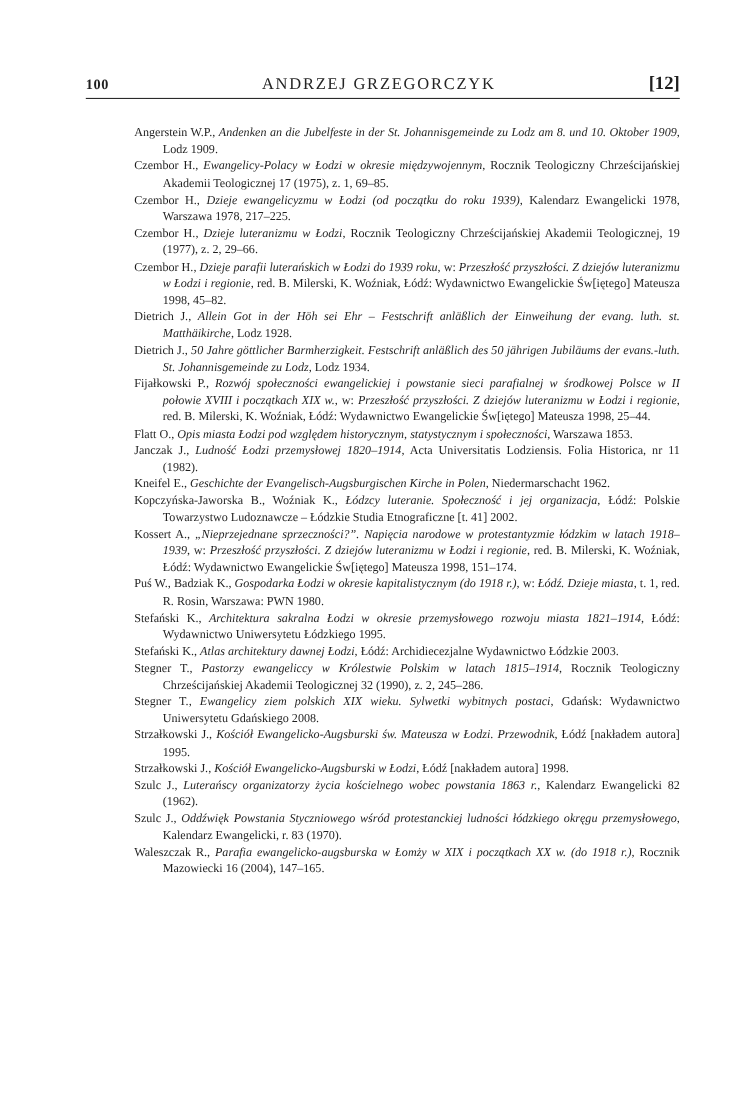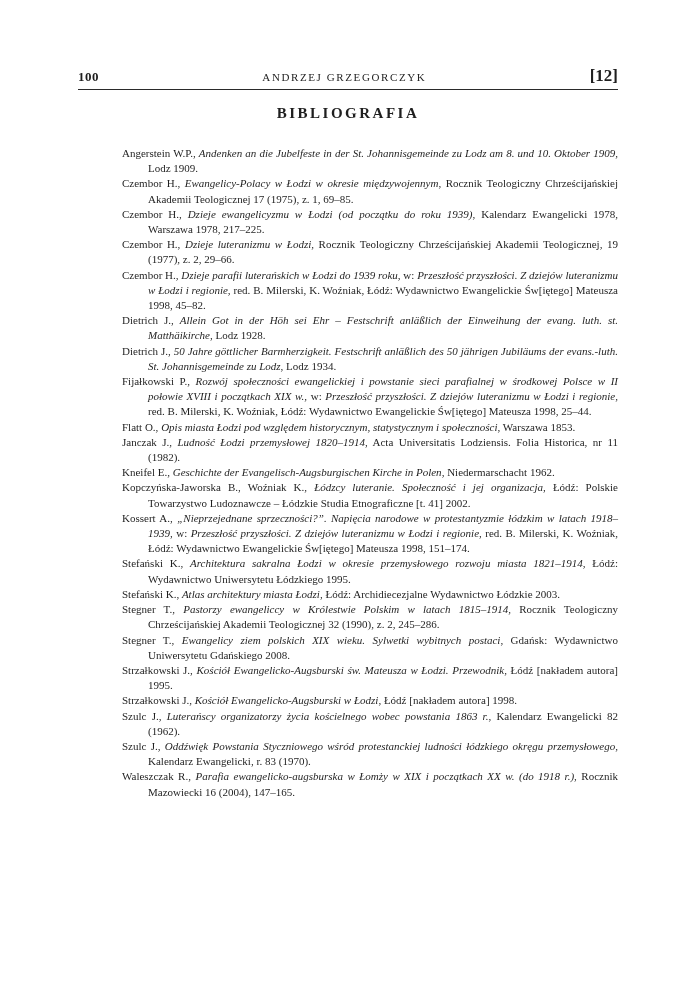--- a/index.html
+++ b/index.html
@@ -29,21 +29,21 @@
     align-items: baseline;
     padding-bottom: 3px;
     border-bottom: 1.4px solid #2a2a2a;
   }
   .page-number {
     font-size: 13px;
     letter-spacing: 0.5px;
     font-weight: 600;
   }
   .running-title {
-    font-size: 11px;
+    font-size: 15px;
     letter-spacing: 1.6px;
     color: #242424;
   }
   .issue-number {
     font-size: 17px;
     font-weight: bold;
   }
   .page-title {
     margin: 15px 0 0 0;
     text-align: center;
@@ -72,38 +72,38 @@
 
 <div class="page">
   <div class="content">
 
     <div class="page-header">
       <span class="page-number">100</span>
       <span class="running-title">ANDRZEJ GRZEGORCZYK</span>
       <span class="issue-number">[12]</span>
     </div>
 
-    <h1 class="page-title">BIBLIOGRAFIA</h1>
 
     <div class="bib-list">
         <p class="entry"><span>Angerstein W.P., </span><span class="it">Andenken an die Jubelfeste in der St. Johannisgemeinde zu Lodz am 8. und 10. Oktober 1909</span><span>, Lodz 1909.</span></p>
         <p class="entry"><span>Czembor H., </span><span class="it">Ewangelicy-Polacy w Łodzi w okresie międzywojennym</span><span>, Rocznik Teologiczny Chrześcijańskiej Akademii Teologicznej 17 (1975), z. 1, 69–85.</span></p>
         <p class="entry"><span>Czembor H., </span><span class="it">Dzieje ewangelicyzmu w Łodzi (od początku do roku 1939)</span><span>, Kalendarz Ewangelicki 1978, Warszawa 1978, 217–225.</span></p>
         <p class="entry"><span>Czembor H., </span><span class="it">Dzieje luteranizmu w Łodzi</span><span>, Rocznik Teologiczny Chrześcijańskiej Akademii Teologicznej, 19 (1977), z. 2, 29–66.</span></p>
         <p class="entry"><span>Czembor H., </span><span class="it">Dzieje parafii luterańskich w Łodzi do 1939 roku</span><span>, w: </span><span class="it">Przeszłość przyszłości. Z dziejów luteranizmu w Łodzi i regionie</span><span>, red. B. Milerski, K. Woźniak, Łódź: Wydawnictwo Ewangelickie Św[iętego] Mateusza 1998, 45–82.</span></p>
         <p class="entry"><span>Dietrich J., </span><span class="it">Allein Got in der Höh sei Ehr – Festschrift anläßlich der Einweihung der evang. luth. st. Matthäikirche</span><span>, Lodz 1928.</span></p>
         <p class="entry"><span>Dietrich J., </span><span class="it">50 Jahre göttlicher Barmherzigkeit. Festschrift anläßlich des 50 jährigen Jubiläums der evans.-luth. St. Johannisgemeinde zu Lodz</span><span>, Lodz 1934.</span></p>
         <p class="entry"><span>Fijałkowski P., </span><span class="it">Rozwój społeczności ewangelickiej i powstanie sieci parafialnej w środkowej Polsce w II połowie XVIII i początkach XIX w.</span><span>, w: </span><span class="it">Przeszłość przyszłości. Z dziejów luteranizmu w Łodzi i regionie</span><span>, red. B. Milerski, K. Woźniak, Łódź: Wydawnictwo Ewangelickie Św[iętego] Mateusza 1998, 25–44.</span></p>
         <p class="entry"><span>Flatt O., </span><span class="it">Opis miasta Łodzi pod względem historycznym, statystycznym i społeczności</span><span>, Warszawa 1853.</span></p>
         <p class="entry"><span>Janczak J., </span><span class="it">Ludność Łodzi przemysłowej 1820–1914</span><span>, Acta Universitatis Lodziensis. Folia Historica, nr 11 (1982).</span></p>
         <p class="entry"><span>Kneifel E., </span><span class="it">Geschichte der Evangelisch-Augsburgischen Kirche in Polen</span><span>, Niedermarschacht 1962.</span></p>
         <p class="entry"><span>Kopczyńska-Jaworska B., Woźniak K., </span><span class="it">Łódzcy luteranie. Społeczność i jej organizacja</span><span>, Łódź: Polskie Towarzystwo Ludoznawcze – Łódzkie Studia Etnograficzne [t. 41] 2002.</span></p>
         <p class="entry"><span>Kossert A., </span><span class="it">„Nieprzejednane sprzeczności?”. Napięcia narodowe w protestantyzmie łódzkim w latach 1918–1939</span><span>, w: </span><span class="it">Przeszłość przyszłości. Z dziejów luteranizmu w Łodzi i regionie</span><span>, red. B. Milerski, K. Woźniak, Łódź: Wydawnictwo Ewangelickie Św[iętego] Mateusza 1998, 151–174.</span></p>
+        <p class="entry"><span>Puś W., Badziak K., </span><span class="it">Gospodarka Łodzi w okresie kapitalistycznym (do 1918 r.)</span><span>, w: </span><span class="it">Łódź. Dzieje miasta</span><span>, t. 1, red. R. Rosin, Warszawa: PWN 1980.</span></p>
         <p class="entry"><span>Stefański K., </span><span class="it">Architektura sakralna Łodzi w okresie przemysłowego rozwoju miasta 1821–1914</span><span>, Łódź: Wydawnictwo Uniwersytetu Łódzkiego 1995.</span></p>
-        <p class="entry"><span>Stefański K., </span><span class="it">Atlas architektury miasta Łodzi</span><span>, Łódź: Archidiecezjalne Wydawnictwo Łódzkie 2003.</span></p>
+        <p class="entry"><span>Stefański K., </span><span class="it">Atlas architektury dawnej Łodzi</span><span>, Łódź: Archidiecezjalne Wydawnictwo Łódzkie 2003.</span></p>
         <p class="entry"><span>Stegner T., </span><span class="it">Pastorzy ewangeliccy w Królestwie Polskim w latach 1815–1914</span><span>, Rocznik Teologiczny Chrześcijańskiej Akademii Teologicznej 32 (1990), z. 2, 245–286.</span></p>
         <p class="entry"><span>Stegner T., </span><span class="it">Ewangelicy ziem polskich XIX wieku. Sylwetki wybitnych postaci</span><span>, Gdańsk: Wydawnictwo Uniwersytetu Gdańskiego 2008.</span></p>
         <p class="entry"><span>Strzałkowski J., </span><span class="it">Kościół Ewangelicko-Augsburski św. Mateusza w Łodzi. Przewodnik</span><span>, Łódź [nakładem autora] 1995.</span></p>
         <p class="entry"><span>Strzałkowski J., </span><span class="it">Kościół Ewangelicko-Augsburski w Łodzi</span><span>, Łódź [nakładem autora] 1998.</span></p>
         <p class="entry"><span>Szulc J., </span><span class="it">Luterańscy organizatorzy życia kościelnego wobec powstania 1863 r.</span><span>, Kalendarz Ewangelicki 82 (1962).</span></p>
         <p class="entry"><span>Szulc J., </span><span class="it">Oddźwięk Powstania Styczniowego wśród protestanckiej ludności łódzkiego okręgu przemysłowego</span><span>, Kalendarz Ewangelicki, r. 83 (1970).</span></p>
         <p class="entry"><span>Waleszczak R., </span><span class="it">Parafia ewangelicko-augsburska w Łomży w XIX i początkach XX w. (do 1918 r.)</span><span>, Rocznik Mazowiecki 16 (2004), 147–165.</span></p>
       </div>
 
   </div>

